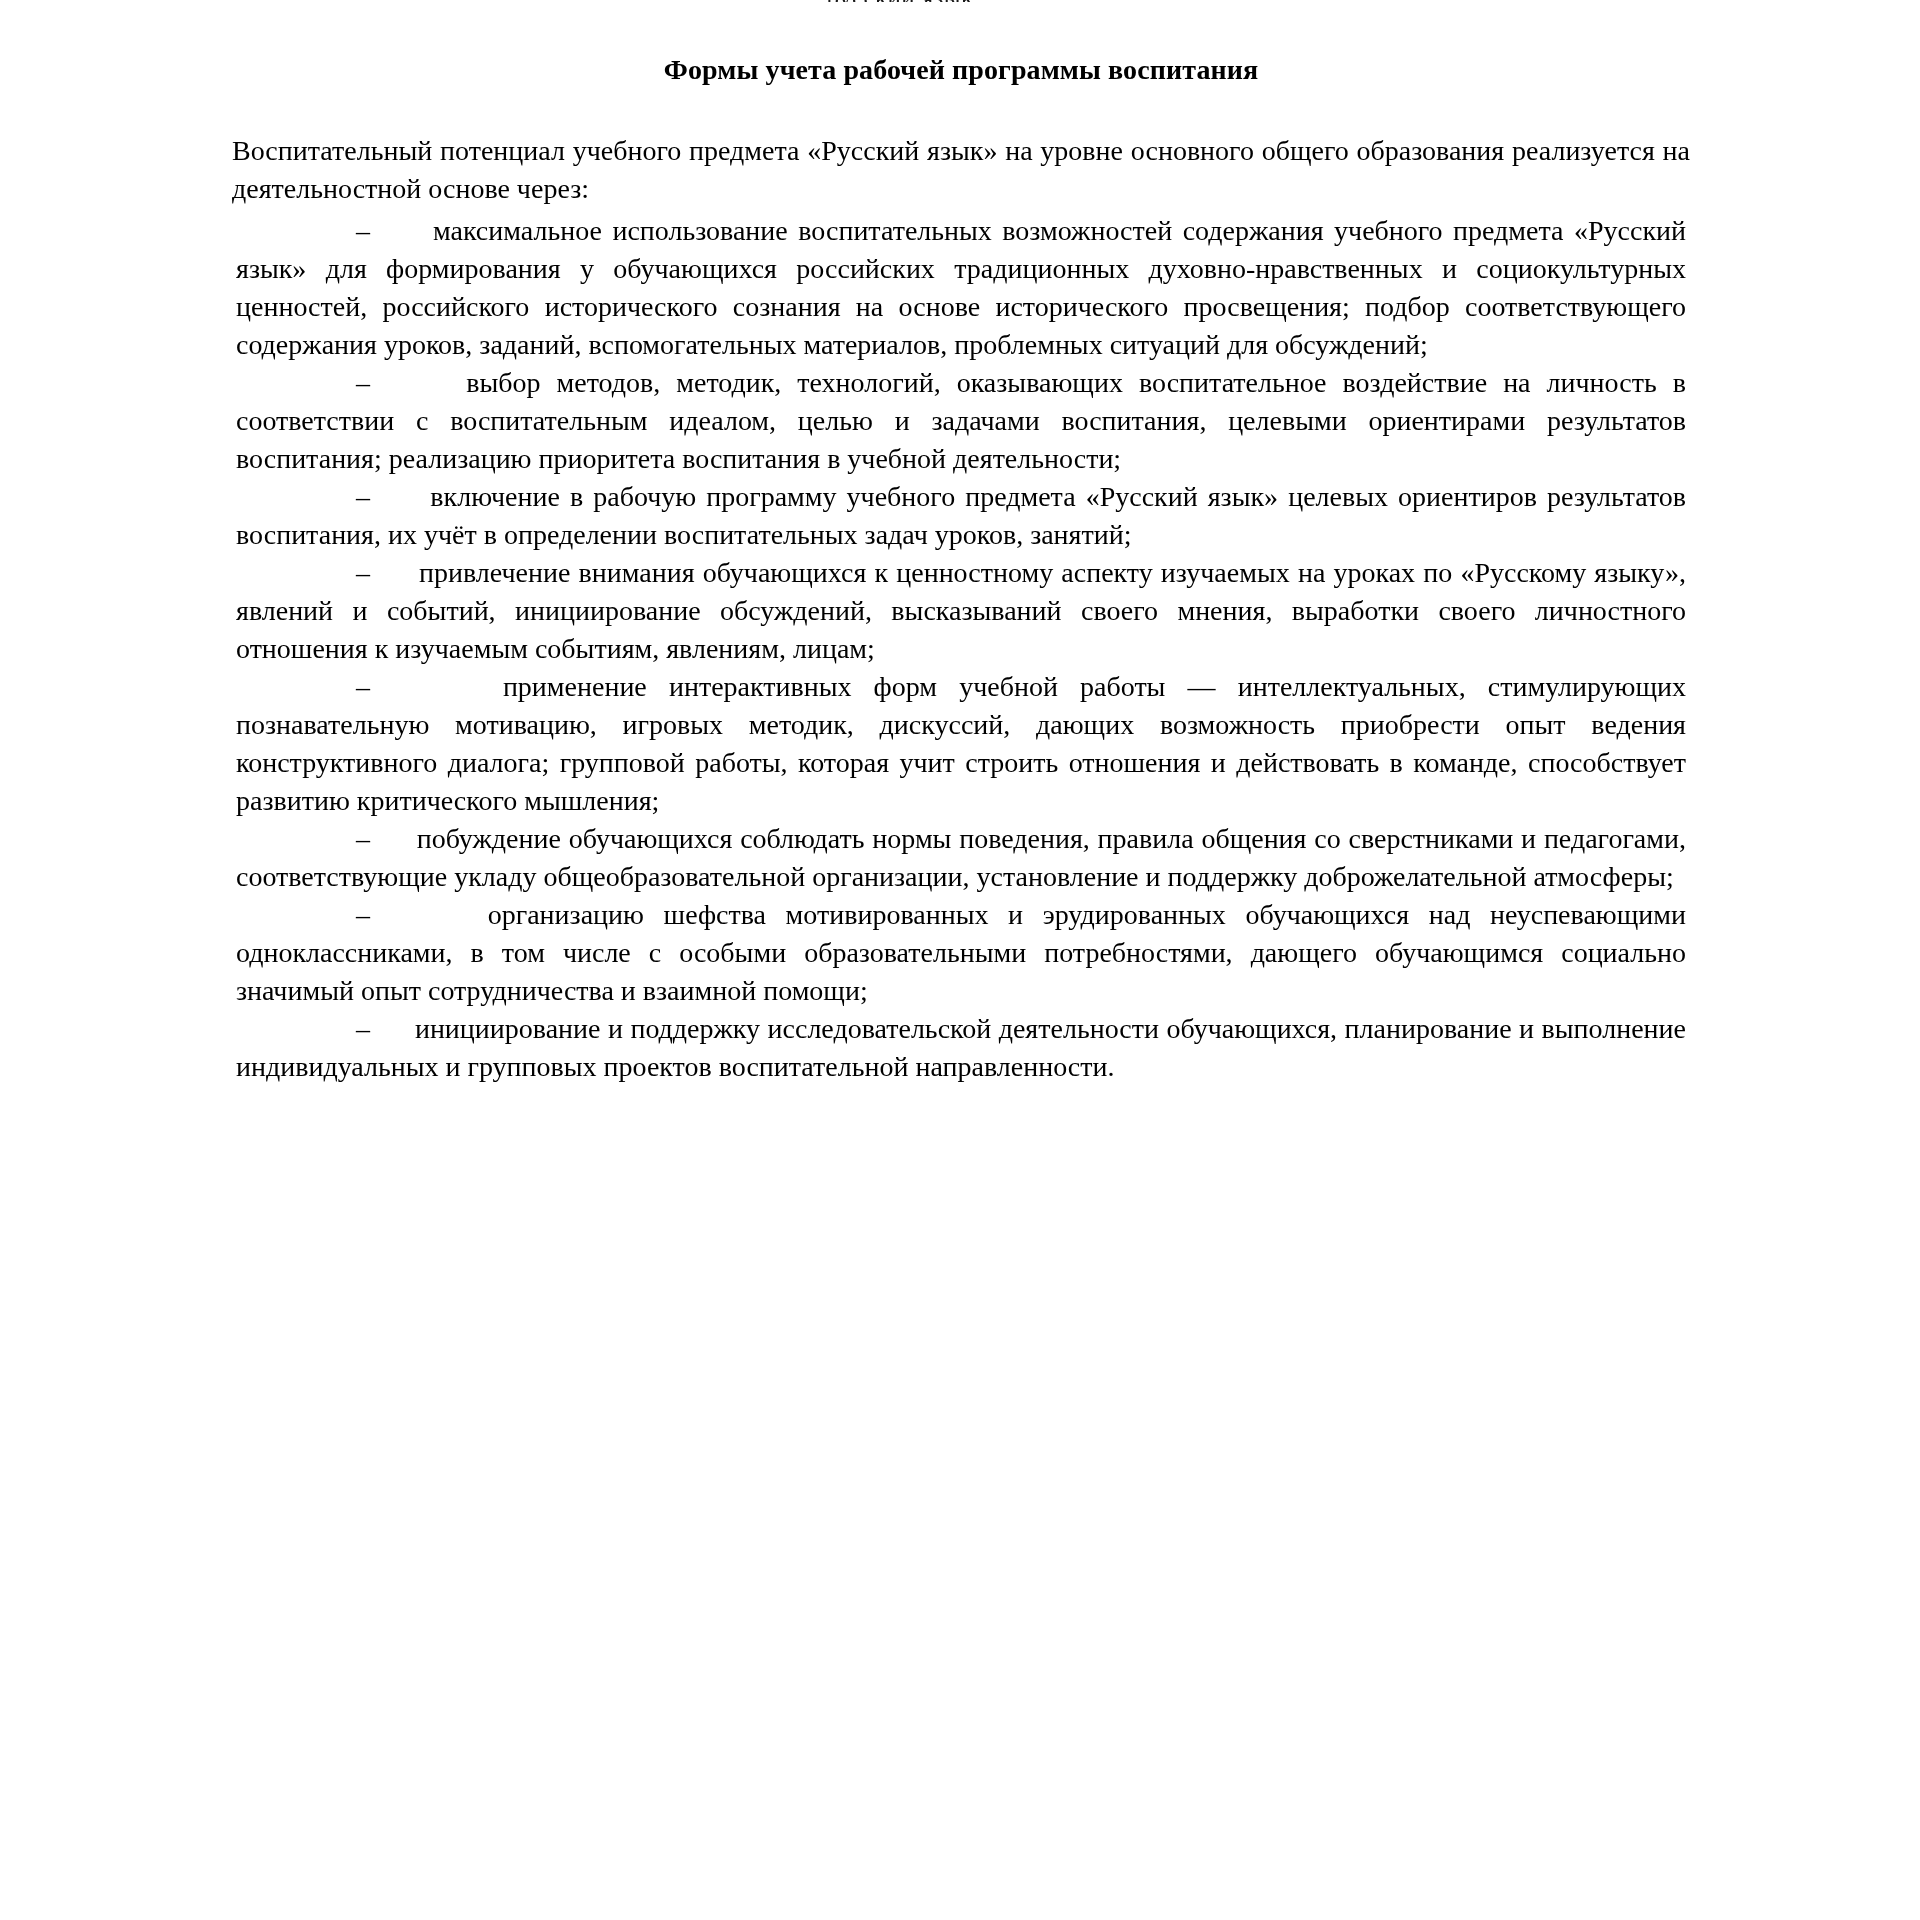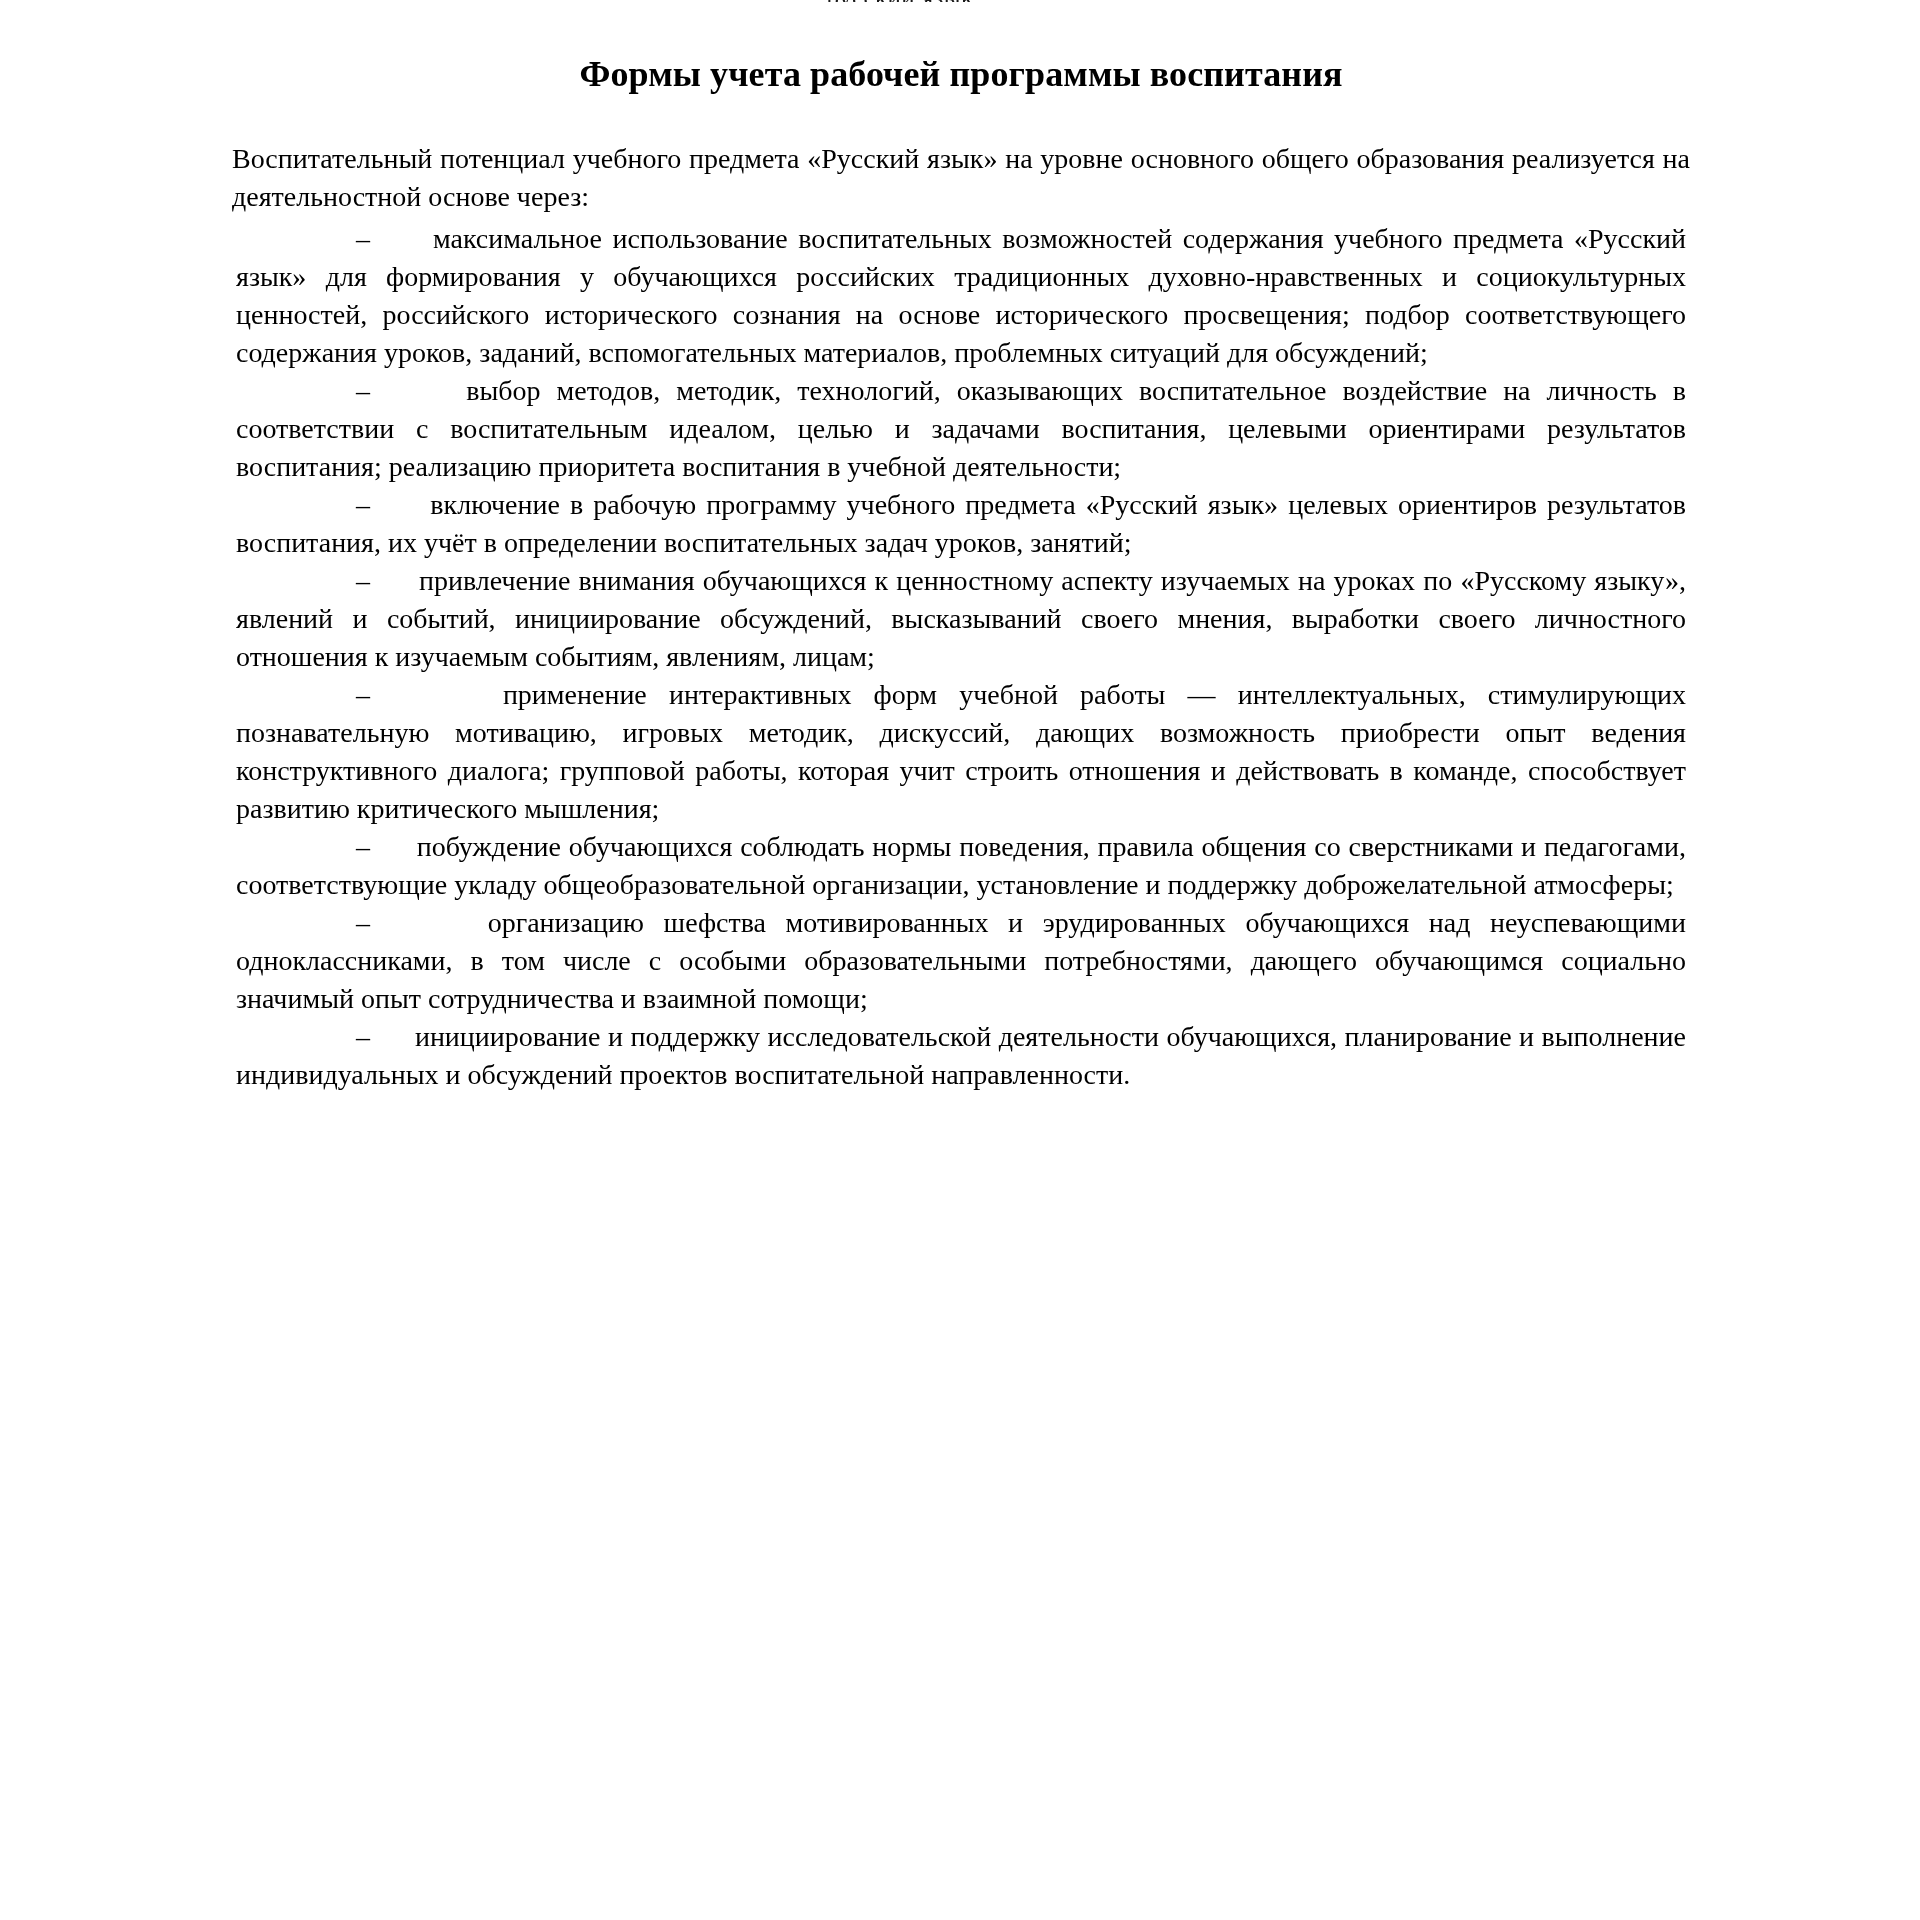--- a/index.html
+++ b/index.html
@@ -36,21 +36,21 @@
     letter-spacing: 0.4px;
     height: 18px;
     overflow: hidden;
     color: #1a1a1a;
     padding-right: 120px;
   }
 
   .doc-title {
     text-align: center;
     font-weight: bold;
-    font-size: 36px;
+    font-size: 28px;
     line-height: 1.0;
     margin: 0;
     padding-top: 56px;
     letter-spacing: 0.1px;
   }
 
   .intro-para {
     margin: 0;
     padding-top: 48px;
     font-size: 28px;
@@ -122,18 +122,18 @@
 
     <li class="bullet-item">
       <span class="dash">–</span><span class="dash">&nbsp;&nbsp;&nbsp;&nbsp;&nbsp;&nbsp;</span><span>побуждение обучающихся соблюдать нормы поведения, правила общения со сверстниками и педагогами, соответствующие укладу общеобразовательной организации, установление и поддержку доброжелательной атмосферы;</span>
     </li>
 
     <li class="bullet-item">
       <span class="dash">–</span><span class="dash">&nbsp;&nbsp;&nbsp;&nbsp;&nbsp;&nbsp;</span><span>организацию шефства мотивированных и эрудированных обучающихся над неуспевающими одноклассниками, в том числе с особыми образовательными потребностями, дающего обучающимся социально значимый опыт сотрудничества и взаимной помощи;</span>
     </li>
 
     <li class="bullet-item">
-      <span class="dash">–</span><span class="dash">&nbsp;&nbsp;&nbsp;&nbsp;&nbsp;&nbsp;</span><span>инициирование и поддержку исследовательской деятельности обучающихся, планирование и выполнение индивидуальных и обсуждений проектов воспитательной направленности.</span>
+      <span class="dash">–</span><span class="dash">&nbsp;&nbsp;&nbsp;&nbsp;&nbsp;&nbsp;</span><span>инициирование и поддержку исследовательской деятельности обучающихся, планирование и выполнение индивидуальных и групповых проектов воспитательной направленности.</span>
     </li>
 
   </ul>
 
 </div>
 
 </body></html>

